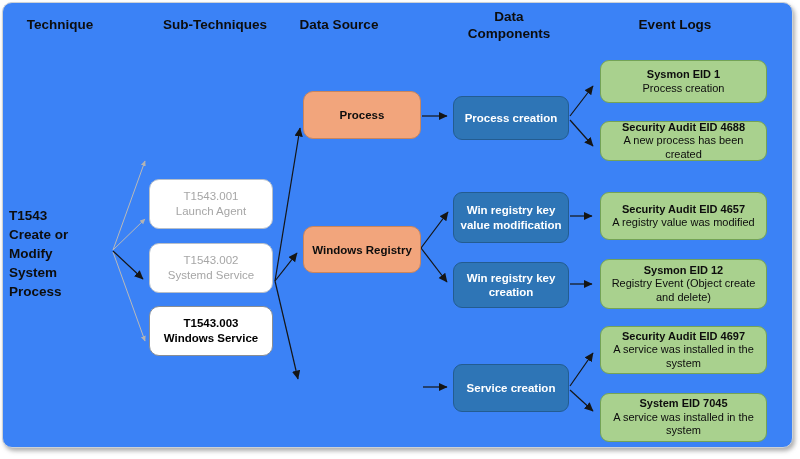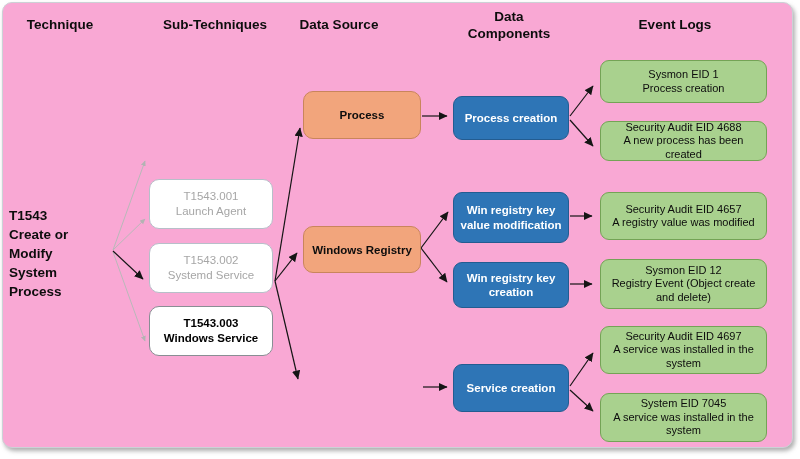--- a/index.html
+++ b/index.html
@@ -1,27 +1,27 @@
 <!DOCTYPE html>
 <html><head>
 <meta charset="utf-8">
 <style>
   html,body{margin:0;padding:0;background:#ffffff;}
   .page{position:relative;width:800px;height:459px;font-family:"Liberation Sans",sans-serif;background:#fff;overflow:hidden;}
-  .card{position:absolute;left:2px;top:2px;width:789px;height:444px;background:#f9a8d4;border:1px solid #ccd1d6;border-radius:10px;box-shadow:2px 3px 4px rgba(110,110,110,0.55);}
+  .card{position:absolute;left:2px;top:2px;width:789px;height:444px;background:#3b82f6;border:1px solid #ccd1d6;border-radius:10px;box-shadow:2px 3px 4px rgba(110,110,110,0.55);}
   .connectors{position:absolute;left:0;top:0;width:100%;height:100%;pointer-events:none;}
   .hdr{position:absolute;transform:translateX(-50%);font-weight:bold;font-size:13.5px;color:#0d0d0d;text-align:center;white-space:pre-line;line-height:17px;}
   .tech{position:absolute;left:6px;top:203px;width:104px;text-align:left;font-weight:bold;font-size:13.5px;line-height:19px;color:#0d0d0d;white-space:pre-line;}
   .box{position:absolute;box-sizing:border-box;display:flex;flex-direction:column;align-items:center;justify-content:center;text-align:center;border-radius:10px;}
   .sub{left:146px;width:124px;background:#fff;border:1.3px solid #b7bfc9;color:#a6a6a6;font-size:11.5px;line-height:15px;margin-top:48px;}
   .sub.active{border:1.5px solid #898e94;color:#000;font-weight:bold;}
   .orange{left:300px;width:118px;background:#f2a57c;border:1px solid #c9855c;color:#0d0d0d;font-weight:bold;font-size:11.5px;line-height:14px;}
   .blue{left:450px;width:116px;background:#2e75b6;border:1px solid #235c91;color:#ffffff;font-weight:bold;font-size:11.5px;line-height:14.5px;white-space:pre-line;border-radius:9px;}
   .green{left:597px;width:167px;background:#a9d18e;border:1.4px solid #74a356;color:#0d0d0d;font-size:11px;line-height:13.5px;border-radius:9px;padding:2px 8px;}
-  .green .elt{font-weight:normal;}
+  .green .elt{font-weight:bold;}
 </style>
 </head>
 <body>
 
 <div class="page">
   <div class="card">
 
     <svg class="connectors">
       <defs>
         <marker id="mb" markerWidth="9" markerHeight="8" refX="7" refY="3.5" orient="auto">

